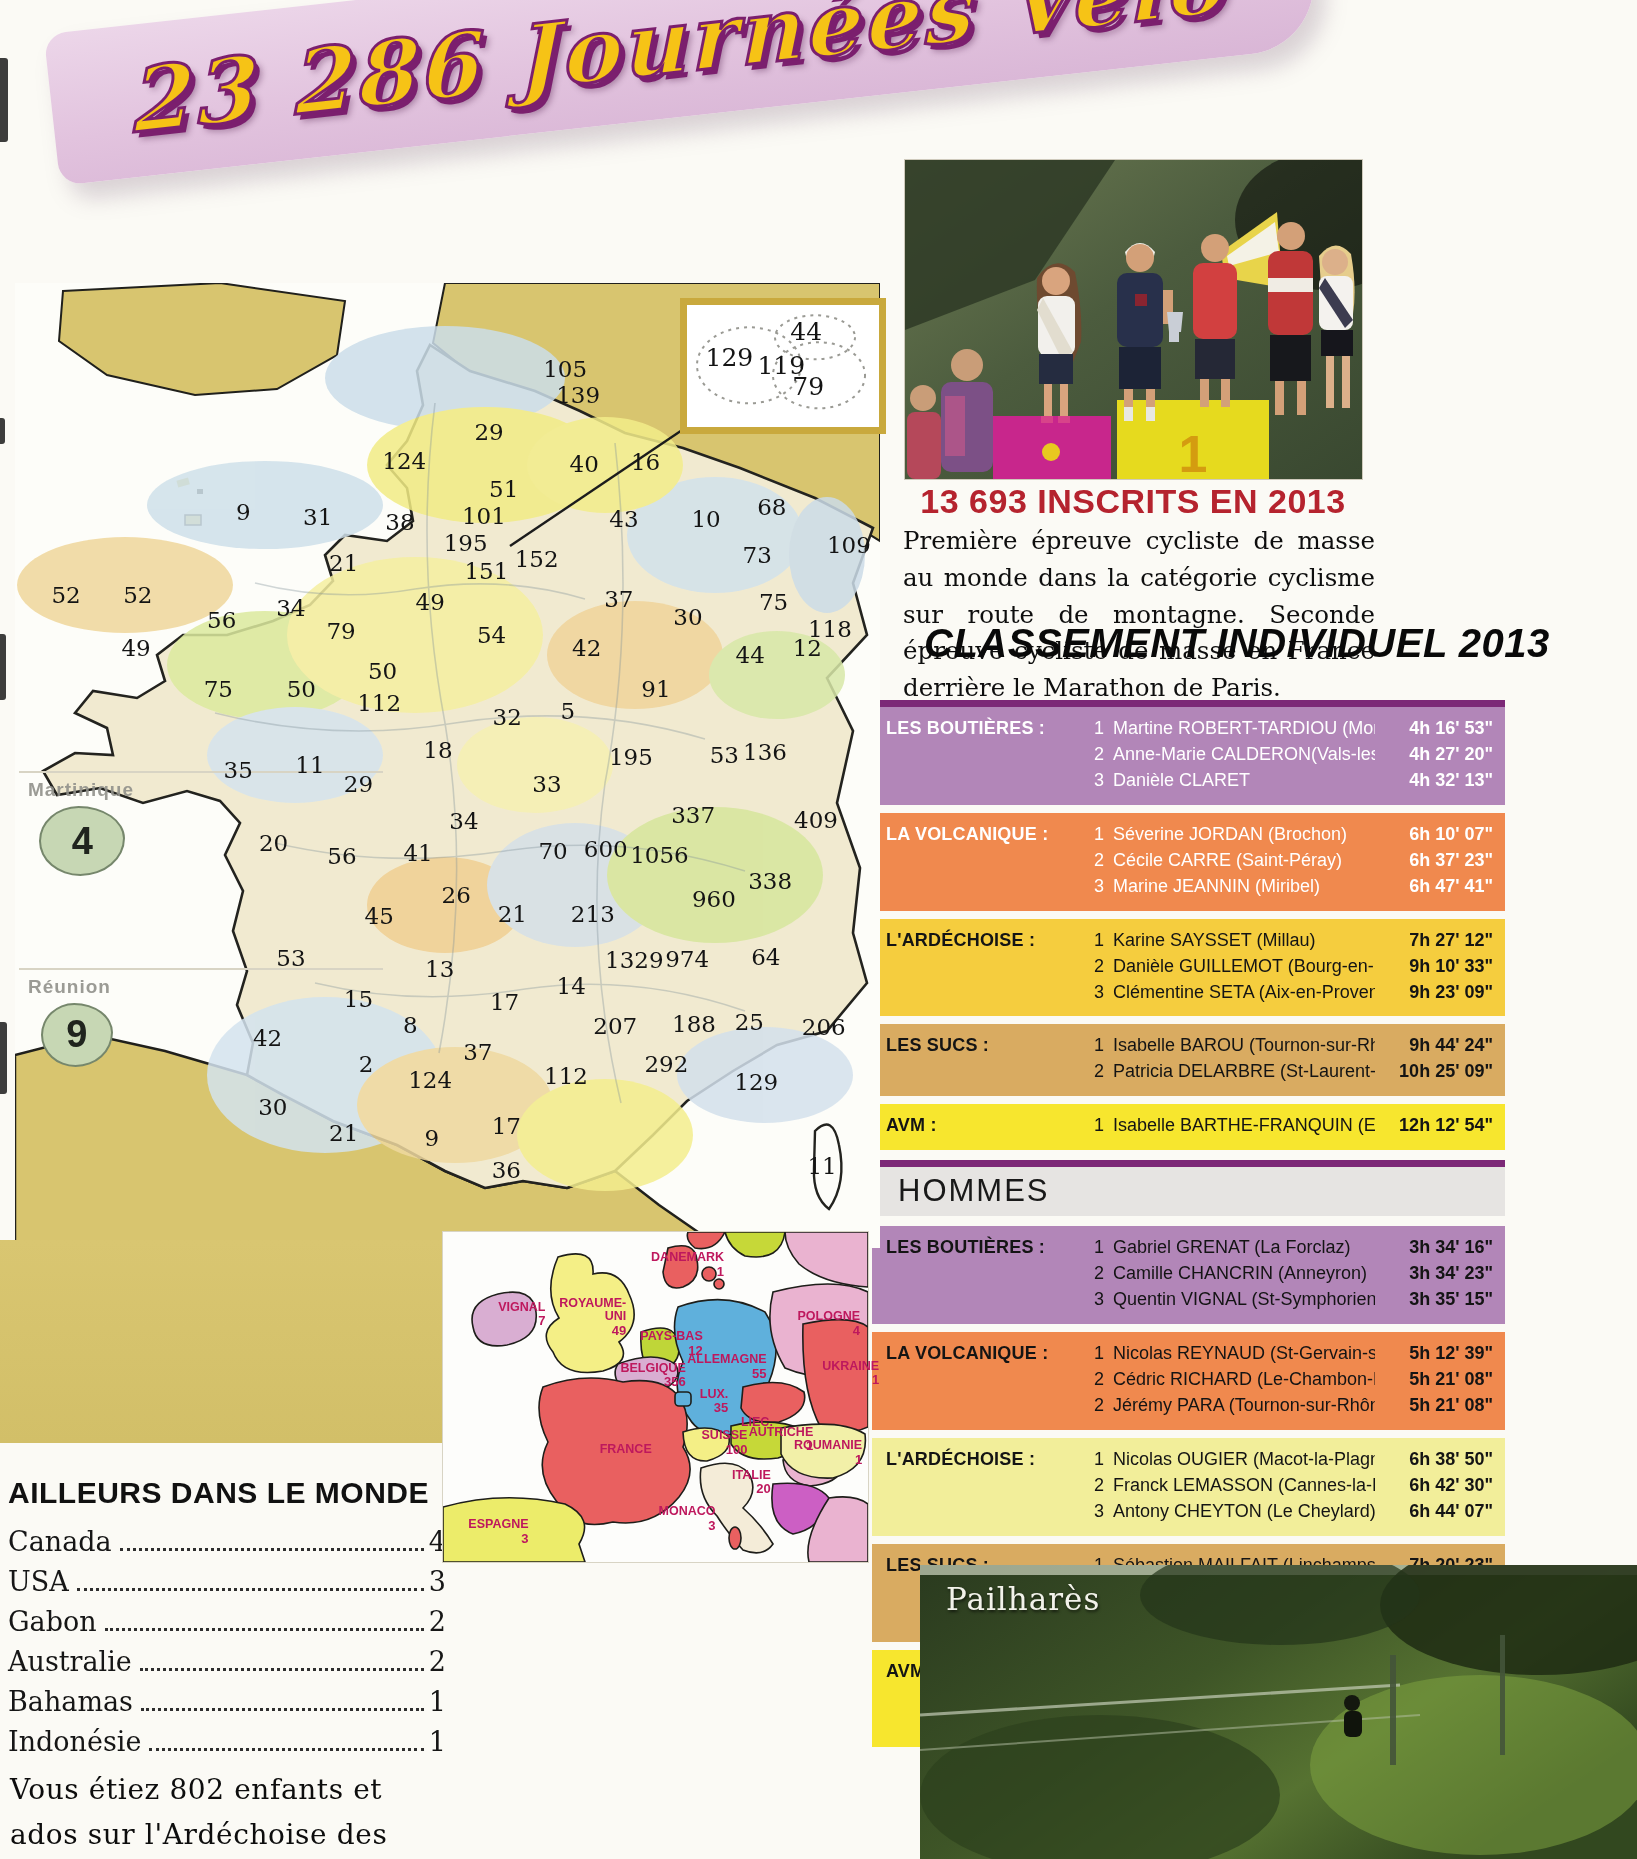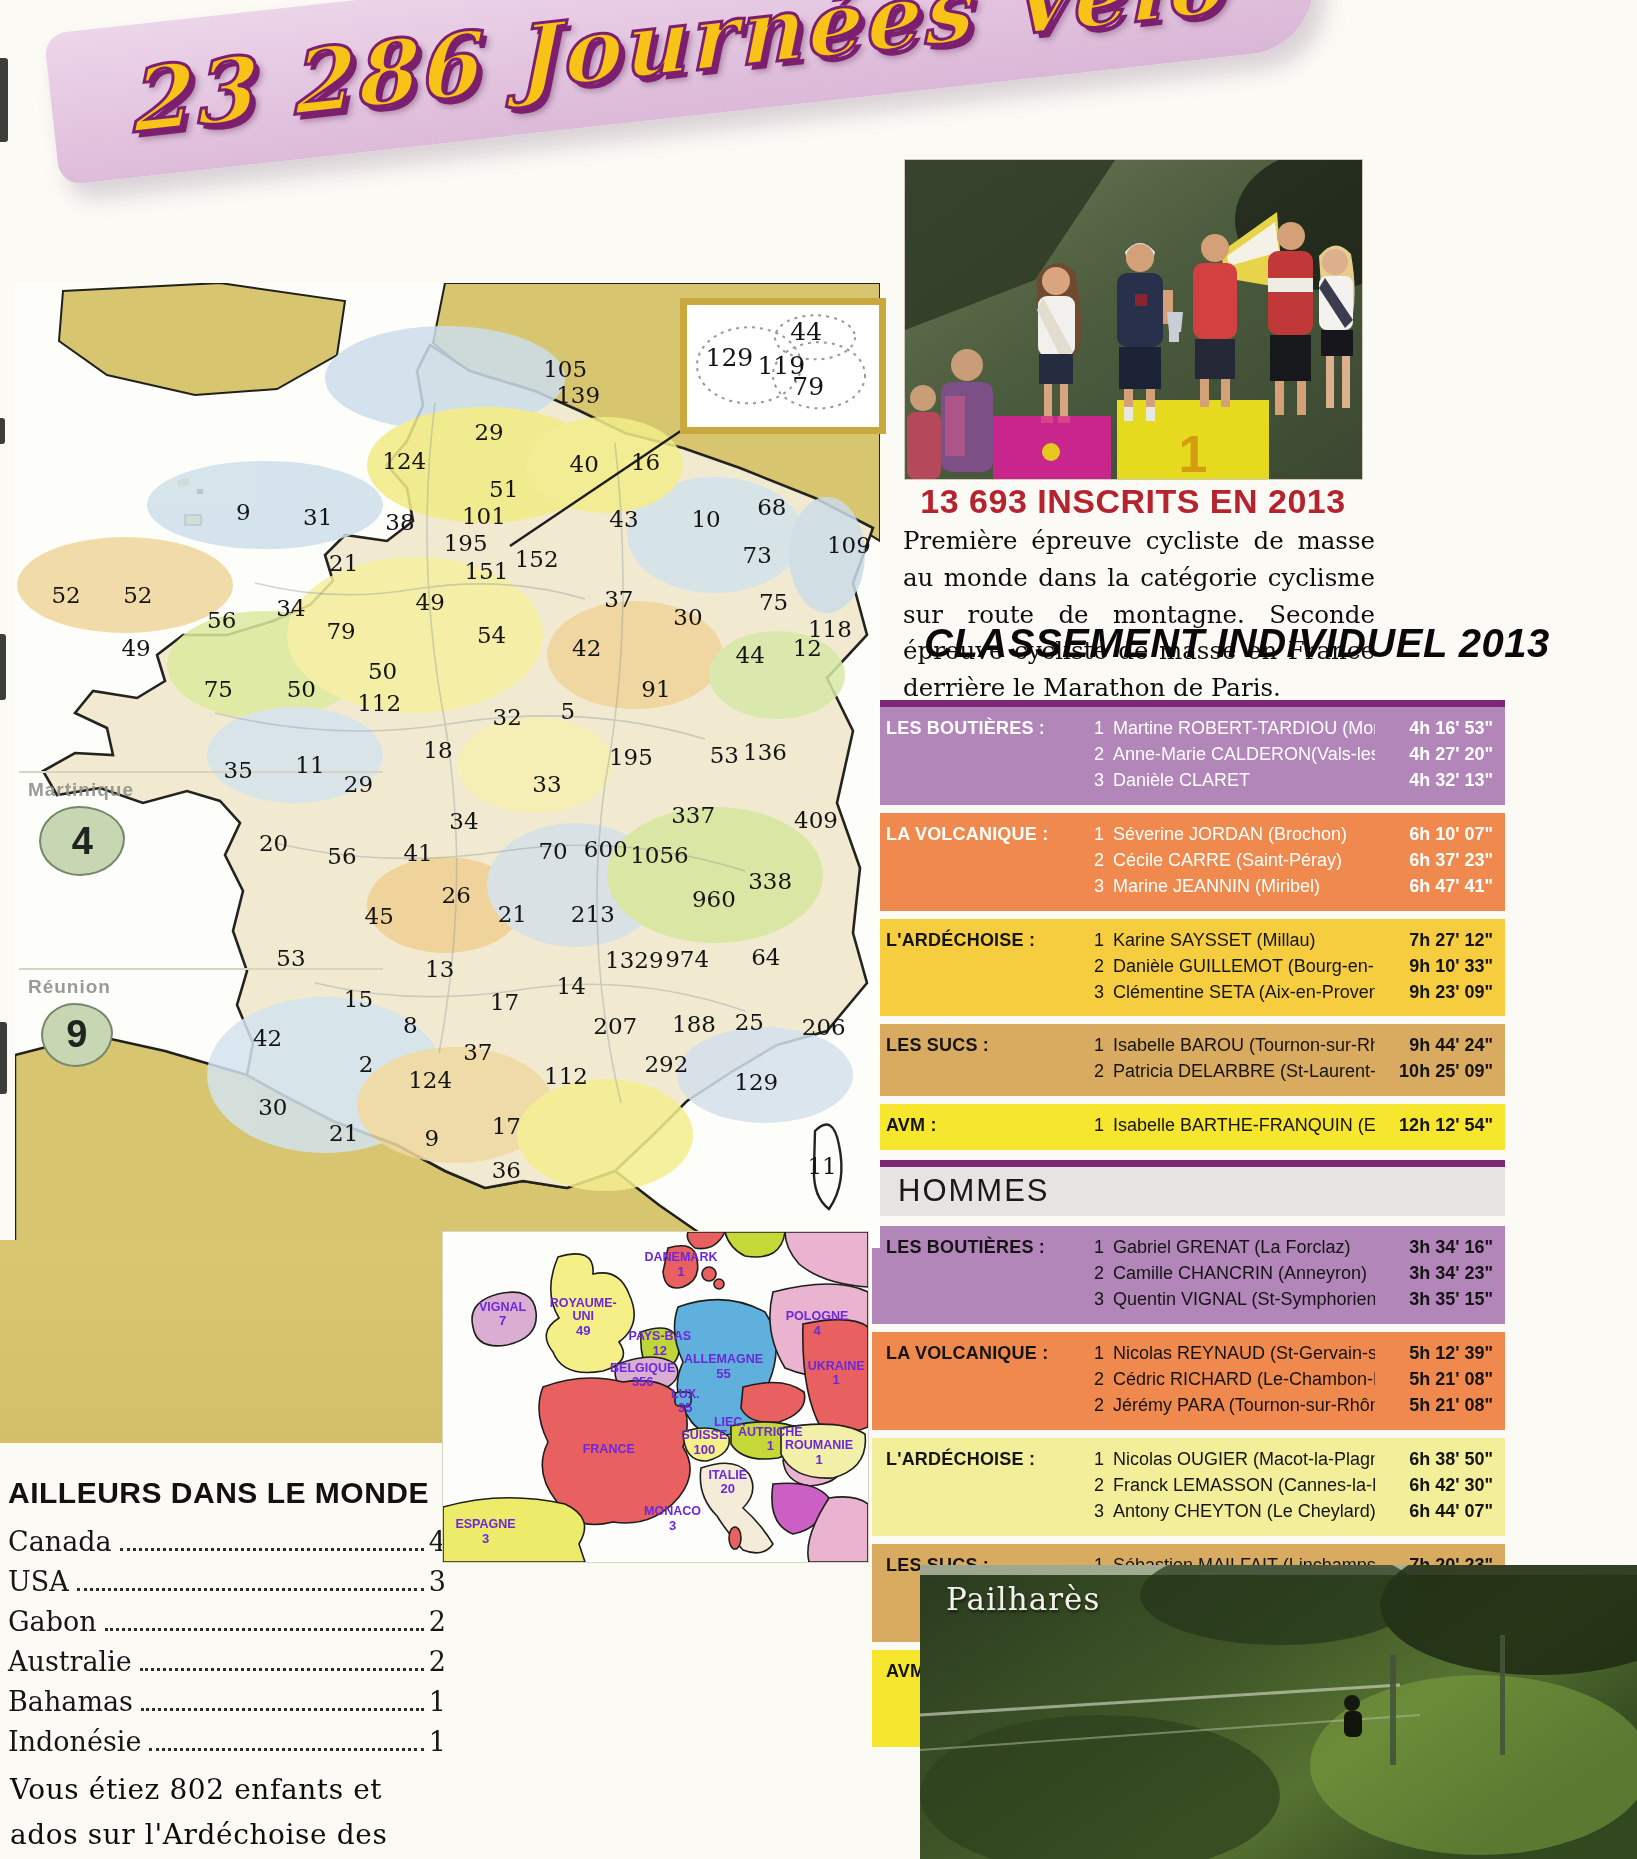--- a/index.html
+++ b/index.html
@@ -69,22 +69,22 @@
   .world-title{font-weight:bold;font-size:30px;letter-spacing:.5px;color:#111;margin-bottom:16px;}
   .world-row{display:flex;align-items:baseline;font-family:"DejaVu Serif",serif;font-size:27px;height:40px;}
   .world-dots{flex:1;border-bottom:3px dotted #2e2e2e;margin:0 5px 8px 8px;}
   .world-footer{position:absolute;left:10px;top:1768px;width:440px;
           font-family:"DejaVu Serif",serif;font-size:28px;line-height:1.6;letter-spacing:.6px;color:#0d0d0d;}
 
   
   .europe-map{position:absolute;left:443px;top:1232px;width:425px;height:330px;background:#fdfdfb;
           box-shadow:0 0 0 1px #d8d4c4;}
   .europe-map svg{position:absolute;inset:0;}
-  .eu-label{position:absolute;transform:translate(-50%,-50%);text-align:center;
-          font-weight:bold;font-size:12.5px;line-height:1.08;color:#6d28d9;width:86px;}
+  .eu-label{position:absolute;transform:translate(-50%,-50%);text-align:right;
+          font-weight:bold;font-size:12.5px;line-height:1.08;color:#be185d;width:86px;}
   .eu-label .eu-val{display:block;font-size:13px;}
 
   
   .pailhares{position:absolute;left:920px;top:1565px;width:717px;height:294px;overflow:hidden;}
   .pailhares svg{display:block;}
   .pailhares-caption{position:absolute;left:26px;top:16px;font-family:"DejaVu Serif",serif;
           font-size:31px;color:#f2f2ea;text-shadow:1px 2px 3px rgba(0,0,0,.6);letter-spacing:1px;}
 </style>
 </head>
 <body>

